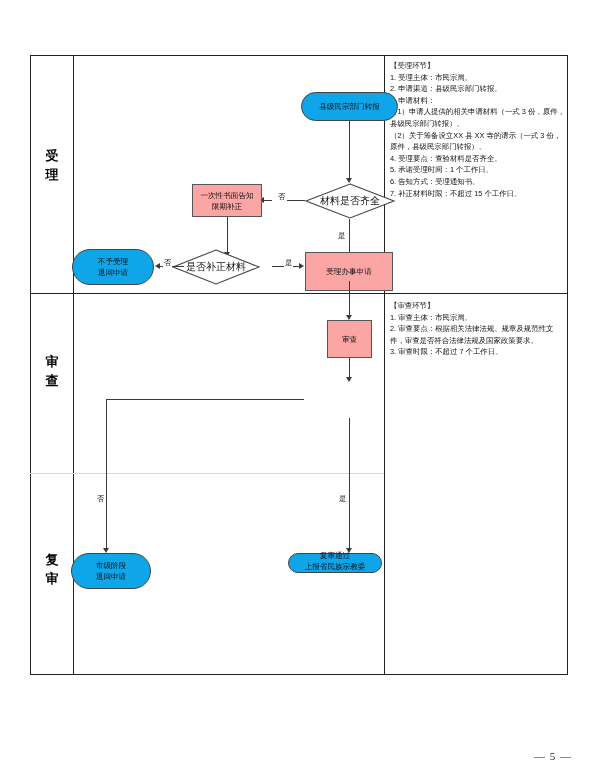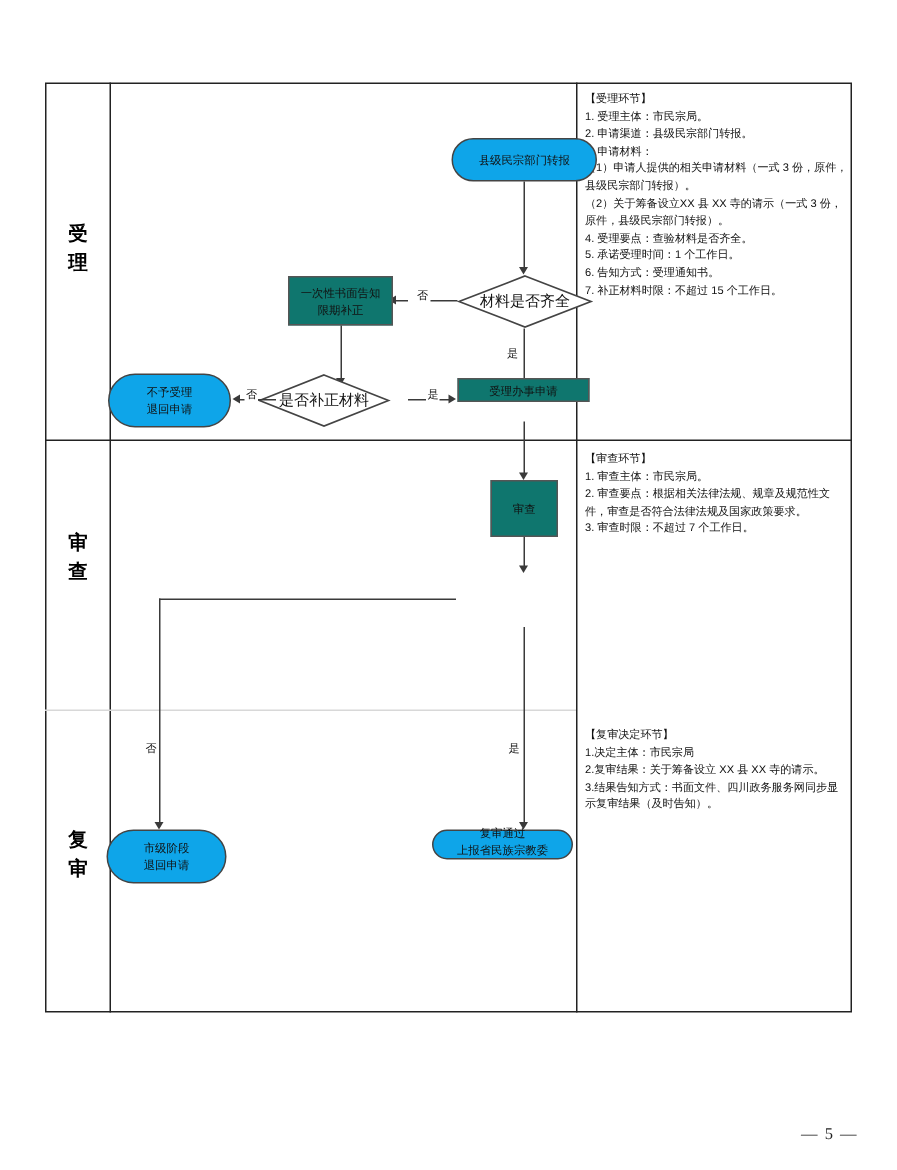--- a/index.html
+++ b/index.html
@@ -47,21 +47,21 @@
 
   
   .node{
     position:absolute;box-sizing:border-box;
     display:flex;align-items:center;justify-content:center;
     text-align:center;font-size:7.6px;line-height:11px;
     font-family:"Liberation Sans","DejaVu Sans",sans-serif;
     color:#111;
   }
   .node.rounded{border:1.1px solid #444;border-radius:22px;background:#0ea5e9;}
-  .node.rect{border:1.1px solid #555;background:#0f766e;text-align:center;}
+  .node.rect{border:1.1px solid #555;background:#fca5a5;text-align:center;}
   .node .lbl{padding:0 4px;}
   .node .lbl i{font-style:normal;display:block;}
 
   
   .diamond{position:absolute;}
   .diamond svg{display:block;overflow:visible;}
   .diamond .dtext{
     position:absolute;left:0;top:0;width:100%;height:100%;
     display:flex;align-items:center;justify-content:center;
     font-size:10px;font-family:"Liberation Sans","DejaVu Sans",sans-serif;color:#111;
@@ -126,24 +126,20 @@
 （1）申请人提供的相关申请材料（一式 3 份，原件，县级民宗部门转报）。
 （2）关于筹备设立XX 县 XX 寺的请示（一式 3 份，原件，县级民宗部门转报）。
 4. 受理要点：查验材料是否齐全。
 5. 承诺受理时间：1 个工作日。
 6. 告知方式：受理通知书。
 7. 补正材料时限：不超过 15 个工作日。</div>
   <div class="note" style="top:300px;">【审查环节】
 1. 审查主体：市民宗局。
 2. 审查要点：根据相关法律法规、规章及规范性文件，审查是否符合法律法规及国家政策要求。
 3. 审查时限：不超过 7 个工作日。</div>
-  <div class="note" style="top:484px;">【复审决定环节】
-1.决定主体：市民宗局
-2.复审结果：关于筹备设立 XX 县 XX 寺的请示。
-3.结果告知方式：书面文件、四川政务服务网同步显示复审结果（及时告知）。</div>
 
   <div class="node rounded" style="left:301px;top:92px;width:97px;height:29px;">
     <div class="lbl">县级民宗部门转报</div>
   </div>
   <div class="ln v" style="left:349px;top:121px;height:59px;"></div>
   <div class="arrow down" style="left:346px;top:178px;"></div>
 
   <div class="diamond" style="left:305px;top:183px;width:90px;height:36px;">
     <svg width="90" height="36" viewBox="0 0 90 36">
       <polygon points="45,1 89,18 45,35 1,18" fill="#fff" stroke="#444" stroke-width="1.1"></polygon>
@@ -183,21 +179,21 @@
     <div class="lbl">
       <i>不予受理</i>
       <i>退回申请</i>
     </div>
   </div>
 
   <div class="ln h" style="left:272px;top:266px;width:29px;"></div>
   <div class="edge-lbl" style="left:284px;top:258px;">是</div>
   <div class="arrow right" style="left:299px;top:263px;"></div>
 
-  <div class="node rect" style="left:305px;top:252px;width:88px;height:16px;">
+  <div class="node rect" style="left:305px;top:252px;width:88px;height:39px;">
     <div class="lbl">受理办事申请</div>
   </div>
 
   <div class="ln v" style="left:349px;top:281px;height:37px;"></div>
   <div class="arrow down" style="left:346px;top:315px;"></div>
 
   <div class="node rect" style="left:327px;top:320px;width:45px;height:38px;">
     <div class="lbl">审查</div>
   </div>
 

